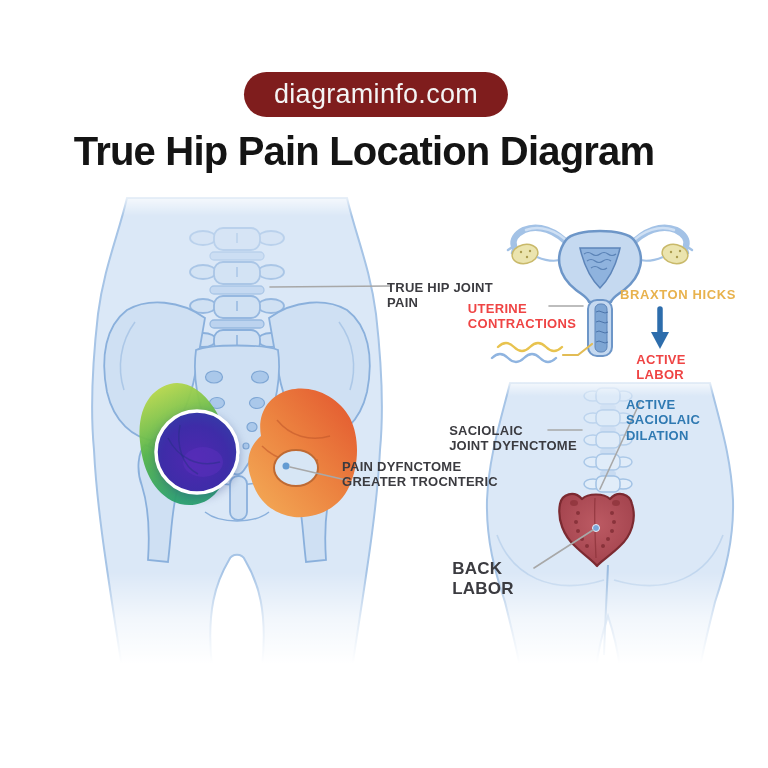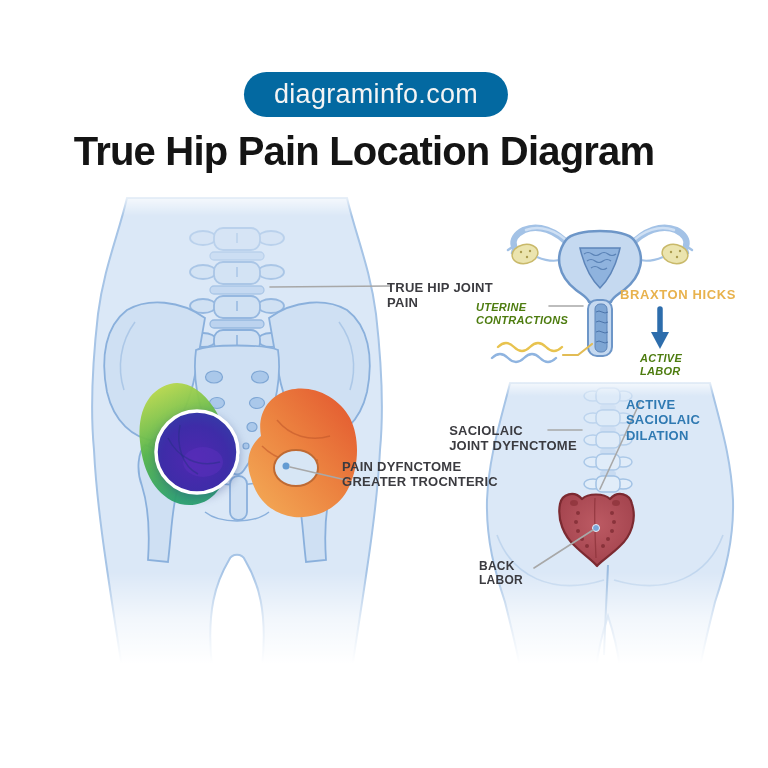--- a/index.html
+++ b/index.html
@@ -6,21 +6,21 @@
   body{
     width:768px;height:768px;position:relative;overflow:hidden;
     background:#ffffff;
     font-family:"Liberation Sans", sans-serif;
   }
   .stage{position:absolute;inset:0;}
 
   
   .badge{
     position:absolute;top:72px;left:376px;transform:translateX(-50%);
-    background:#0369a1;color:#f4f4f4;border-radius:24px;
+    background:#7f1d1d;color:#f4f4f4;border-radius:24px;
     padding:7px 30px;font-size:27px;font-weight:500;letter-spacing:.3px;
     white-space:nowrap;z-index:9;
   }
   .title{
     position:absolute;top:129px;left:364px;transform:translateX(-50%);
     font-size:40px;font-weight:800;letter-spacing:-.8px;color:#141414;
     white-space:nowrap;z-index:9;margin:0;
   }
 
   
@@ -51,21 +51,21 @@
     pointer-events:none;
   }
 
   
   .lbl{
     position:absolute;transform:translateX(-50%);
     font-weight:bold;line-height:1.18;white-space:nowrap;z-index:5;
   }
   .lbl .ln{display:block;}
   .lbl-dark{color:#3b3b40;font-size:13px;letter-spacing:.25px;}
-  .lbl-blue{color:#4d7c0f;font-size:11px;letter-spacing:.3px;font-style:italic;}
+  .lbl-blue{color:#ef4444;font-size:13px;letter-spacing:.3px;}
   .lbl-lightblue{color:#2f79b2;font-size:13px;letter-spacing:.3px;}
   .lbl-gold{color:#e8b24d;font-size:13px;letter-spacing:.6px;}
 </style>
 </head>
 <body>
 
 <div class="stage">
 
   <svg class="fig" style="left:60px;top:190px" width="340" height="480" viewBox="60 190 340 480">
     <defs>
@@ -319,21 +319,21 @@
     <span class="ln">ACTIVE</span>
     <span class="ln">SACIOLAIC</span>
     <span class="ln">DILATION</span>
   </div>
 
   <div class="lbl lbl-dark" style="left:420px;top:459px">
     <span class="ln">PAIN DYFNCTOME</span>
     <span class="ln">GREATER TROCNTERIC</span>
   </div>
 
-  <div class="lbl lbl-dark" style="left:501px;top:559px;font-size:12px">
+  <div class="lbl lbl-dark" style="left:483px;top:559px;font-size:17px">
     <span class="ln">BACK</span>
     <span class="ln">LABOR</span>
   </div>
 
   <div class="badge">diagraminfo.com</div>
   <h1 class="title">True Hip Pain Location Diagram</h1>
 
 </div>
 
 </body></html>

